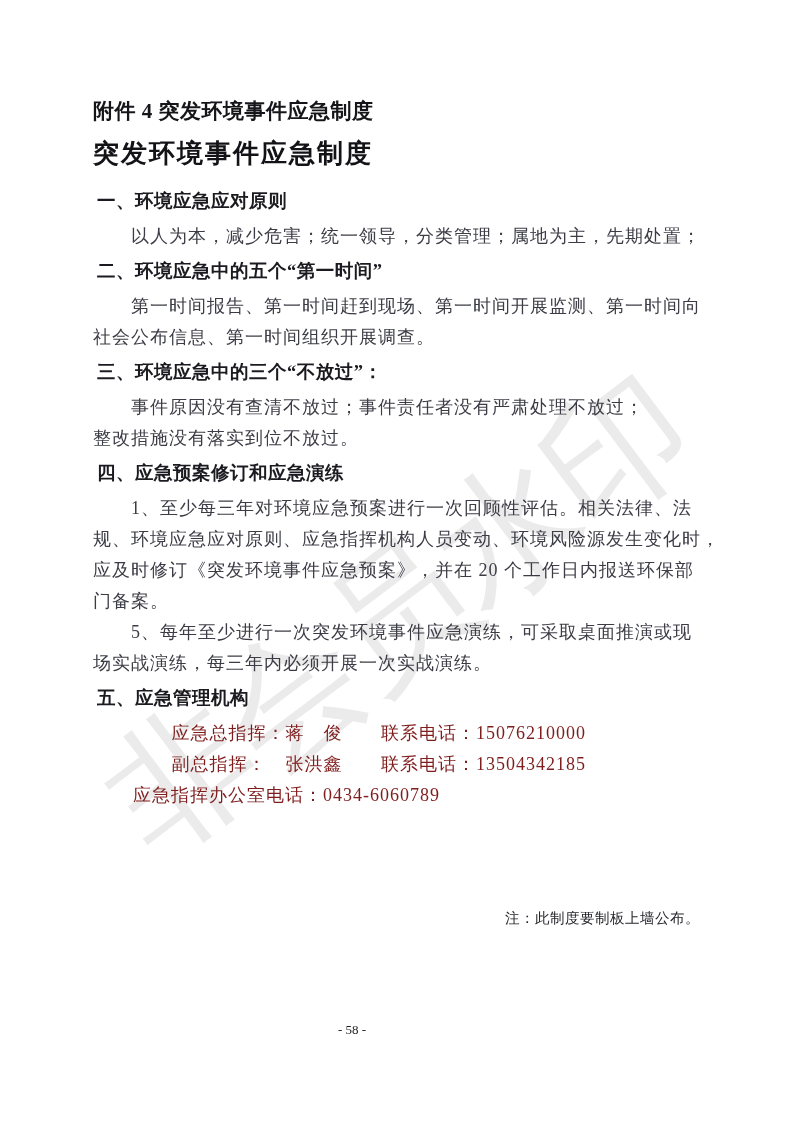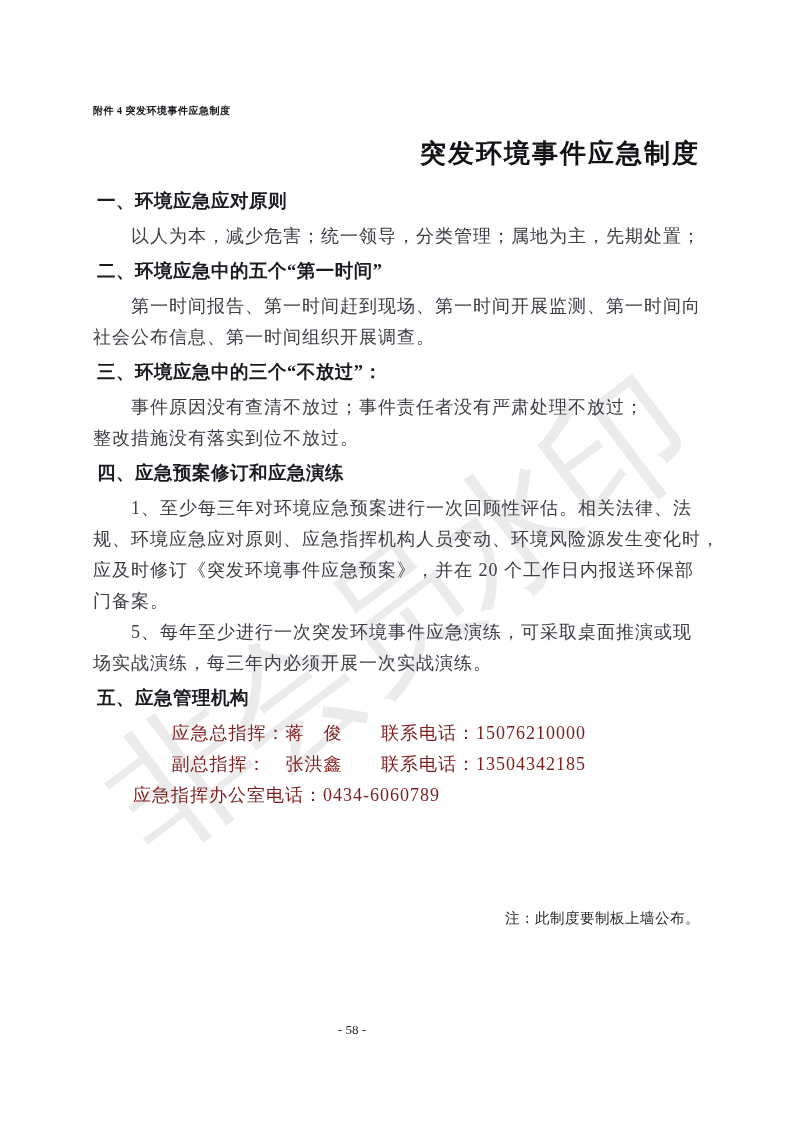--- a/index.html
+++ b/index.html
@@ -34,32 +34,32 @@
     pointer-events: none;
     user-select: none;
   }
   .content {
     position: relative;
     z-index: 1;
     padding: 100px 93px 0 93px;
     color: #3c3c46;
   }
   .attachment {
-    font-size: 10px;
+    font-size: 21px;
     font-weight: bold;
     line-height: 22px;
     letter-spacing: 0.5px;
     color: #15151a;
   }
   .doc-title {
     margin: 12px 0 12px 0;
     font-size: 26px;
     font-weight: bold;
     line-height: 40px;
-    text-align: right;
+    text-align: left;
     letter-spacing: 2px;
     color: #121217;
   }
   .sec-heading {
     margin: 4px;
     font-size: 18.5px;
     font-weight: bold;
     line-height: 31px;
     letter-spacing: 0.5px;
     color: #1a1a20;

